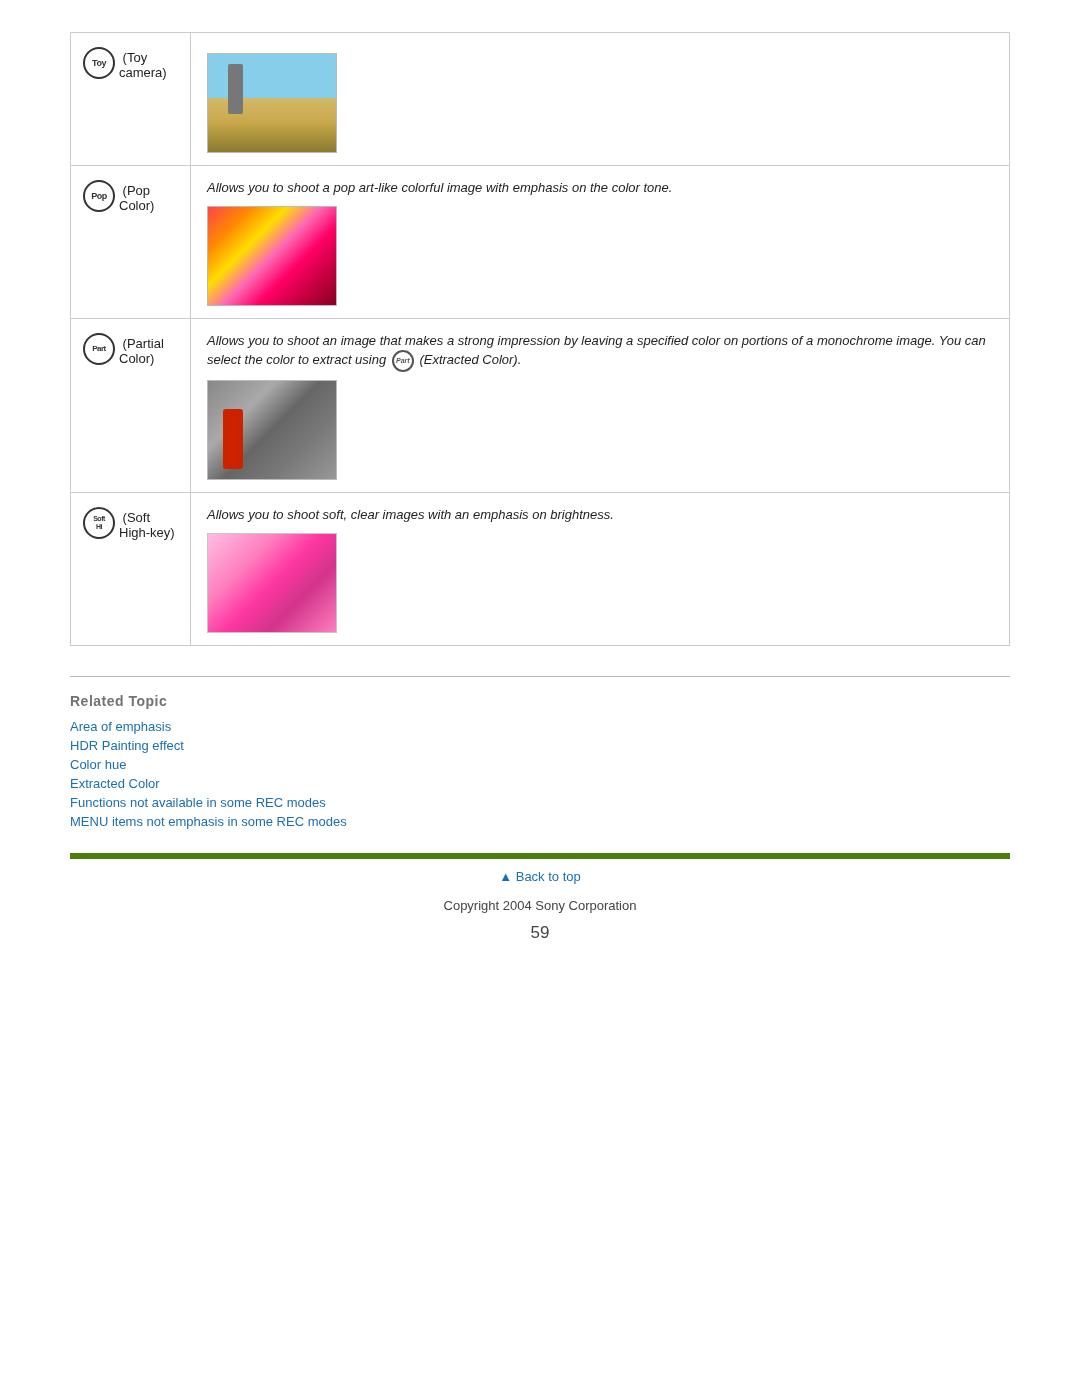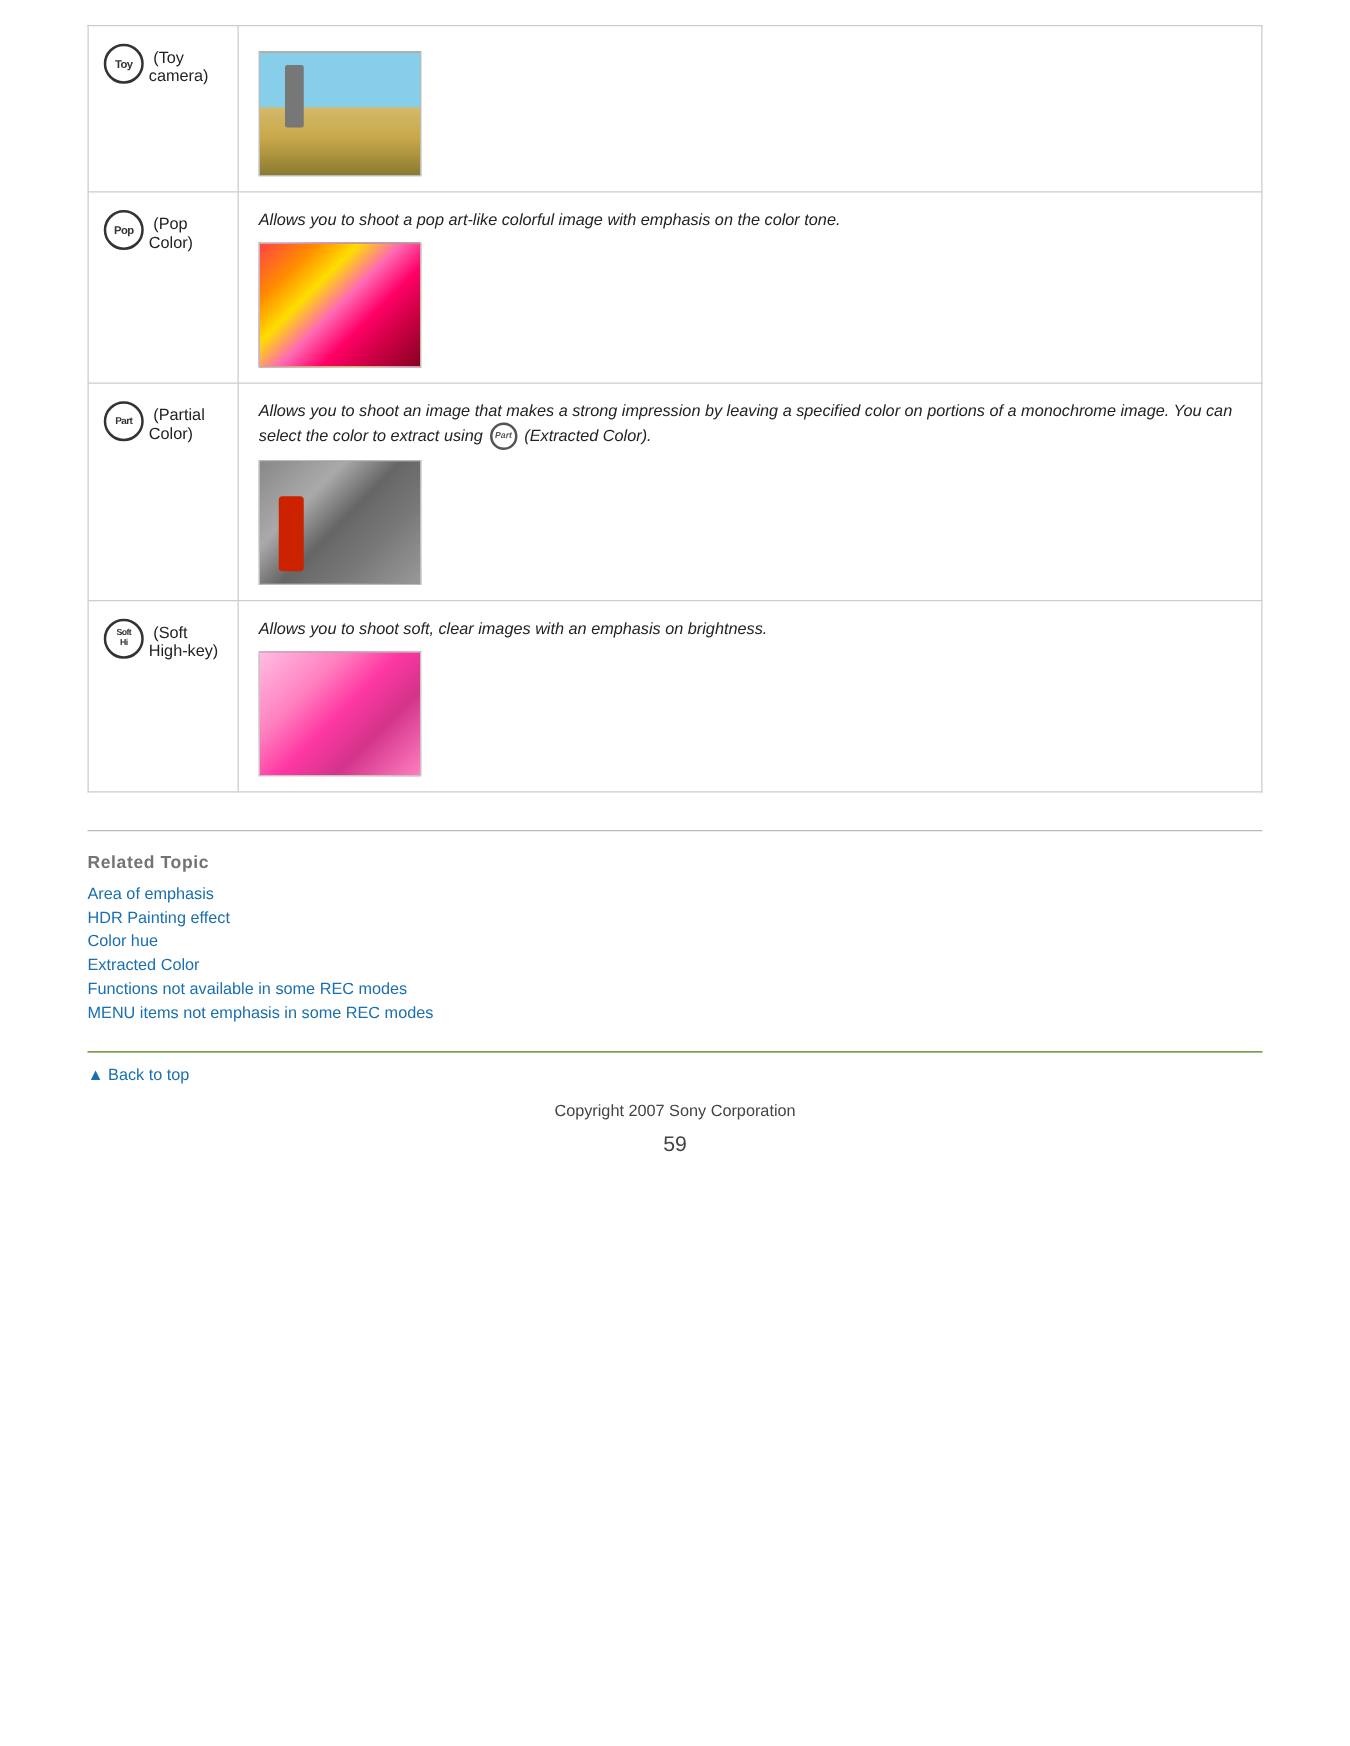--- a/index.html
+++ b/index.html
@@ -6,21 +6,21 @@
     body {
       background: #fff;
       font-family: Arial, sans-serif;
       font-size: 13px;
       color: #222;
       width: 1080px;
       min-height: 1397px;
     }
     .page-container {
       width: 940px;
-      margin: 0 auto;
+      margin: 12px auto;
       padding: 20px 0 40px 0;
     }
     table {
       border-collapse: collapse;
       width: 100%;
       margin-bottom: 0;
     }
     td {
       border: 1px solid #ccc;
       vertical-align: top;
@@ -144,25 +144,25 @@
       letter-spacing: 0.5px;
     }
     .related-link {
       display: block;
       color: #1a6faf;
       text-decoration: none;
       font-size: 13px;
       margin-bottom: 4px;
     }
     .footer-section {
-      border-top: 1px solid #4d7c0f;
+      border-top: 6px solid #4d7c0f;
       margin-top: 24px;
       padding-top: 10px;
       display: flex;
-      justify-content: flex-start;
+      justify-content: center;
       align-items: center;
     }
     .back-to-top {
       color: #1a6faf;
       text-decoration: none;
       font-size: 13px;
       display: flex;
       align-items: center;
       gap: 4px;
     }
@@ -254,16 +254,16 @@
     <a class="related-link" href="#">HDR Painting effect</a>
     <a class="related-link" href="#">Color hue</a>
     <a class="related-link" href="#">Extracted Color</a>
     <a class="related-link" href="#">Functions not available in some REC modes</a>
     <a class="related-link" href="#">MENU items not emphasis in some REC modes</a>
   </div>
 
   <div class="footer-section">
     <a class="back-to-top" href="#">▲ Back to top</a>
   </div>
-  <div class="copyright">Copyright 2007 Sony Corporation</div>
+  <div class="copyright">Copyright 2004 Sony Corporation</div>
   <div class="page-number">59</div>
 
 </div>
 
 </body></html>

